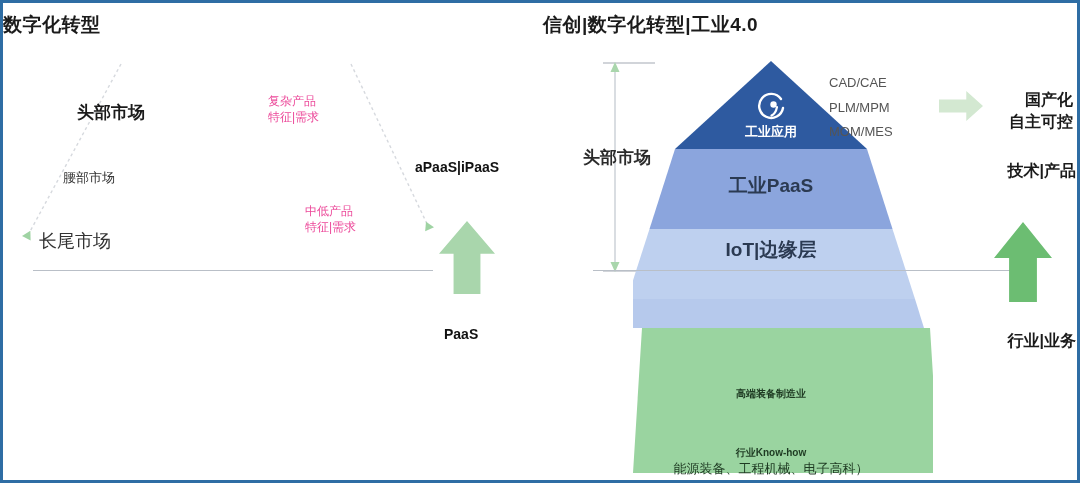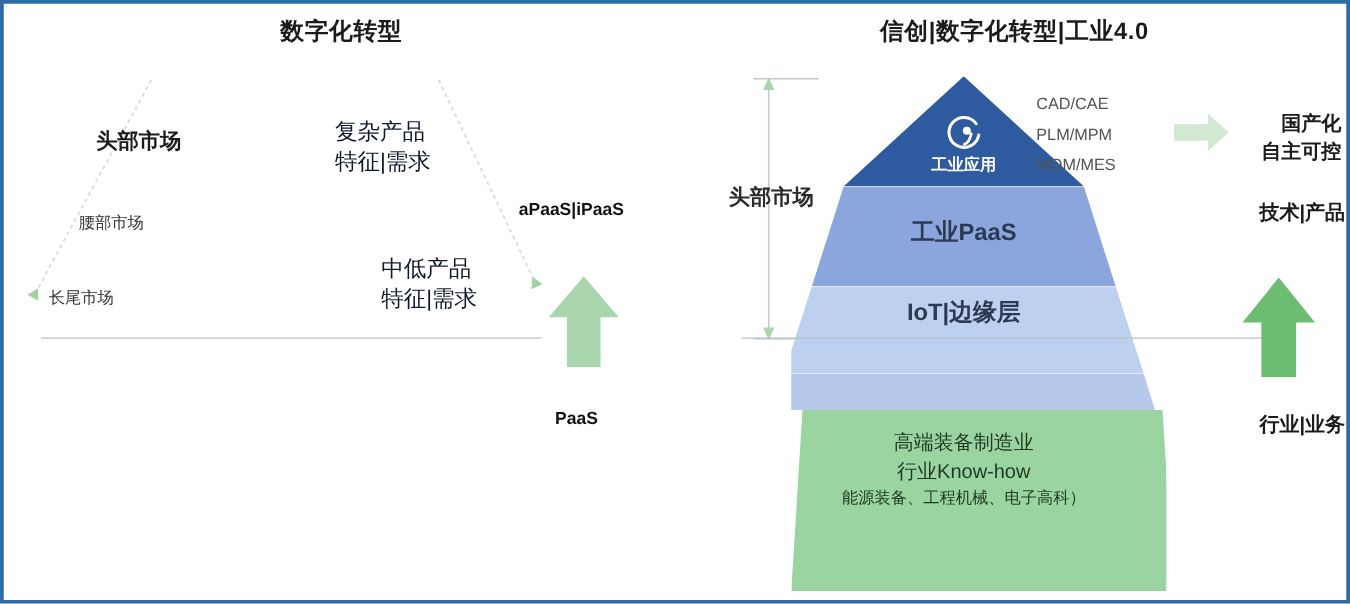--- a/index.html
+++ b/index.html
@@ -23,21 +23,20 @@
     height: 100%;
   }
   #panel-left  { left: 0px;   width: 540px; }
   #panel-right { left: 540px; width: 537px; }
 
   .title {
     position: absolute;
     top: 8px;
     left: 0;
     width: 100%;
-    text-align: center;
     font-size: 19px;
     font-weight: bold;
     color: #1b1b1b;
     letter-spacing: 0.5px;
   }
   #title-left  { top: 9px; }
   #title-right { top: 9px; }
 
   
   .pyramid {
@@ -142,38 +141,38 @@
     left: 46%;
     top: 282px;
     transform: translateX(-50%);
     z-index: 6;
     width: 330px;
     text-align: center;
     font-size: 13px;
     color: #1e3a22;
     line-height: 1.45;
   }
-  #R-base-label .b { font-weight: normal; font-size: 16px; }
+  #R-base-label .b { font-weight: bold; font-size: 10px; margin-top: 44px; }
 
   
   .rule {
     position: absolute;
     height: 1px;
     background: #b9bfc7;
   }
   #rule-left  { left: 30px;  top: 267px; width: 400px; }
   #rule-right { left: 590px; top: 267px; width: 420px; }
 
   
   .txt { position: absolute; white-space: pre-line; line-height: 1.35; }
 
   .tier-head  { font-size: 17px; font-weight: bold; color: #1b1b1b; }
   .tier-mid   { font-size: 13px; color: #333; }
-  .tier-tail  { font-size: 13px; color: #333; }
-  .feat       { font-size: 18px; color: #0f172a; }
+  .tier-tail  { font-size: 18px; color: #333; }
+  .feat       { font-size: 12px; color: #ec4899; }
   .paas-word  { font-size: 14px; font-weight: bold; color: #111; }
   .side-word  { font-size: 16px; font-weight: bold; color: #1b1b1b; text-align:right;}
   .stack-word { font-size: 13px; color: #555; }
   .bracket-label { font-size: 17px; font-weight: bold; color: #2b2b2b; }
 
   
   .diag { position: absolute; }
   .arrow-up-shape {
     position: absolute;
     clip-path: polygon(50% 0%, 100% 45%, 74% 45%, 74% 100%, 26% 100%, 26% 45%, 0% 45%);

